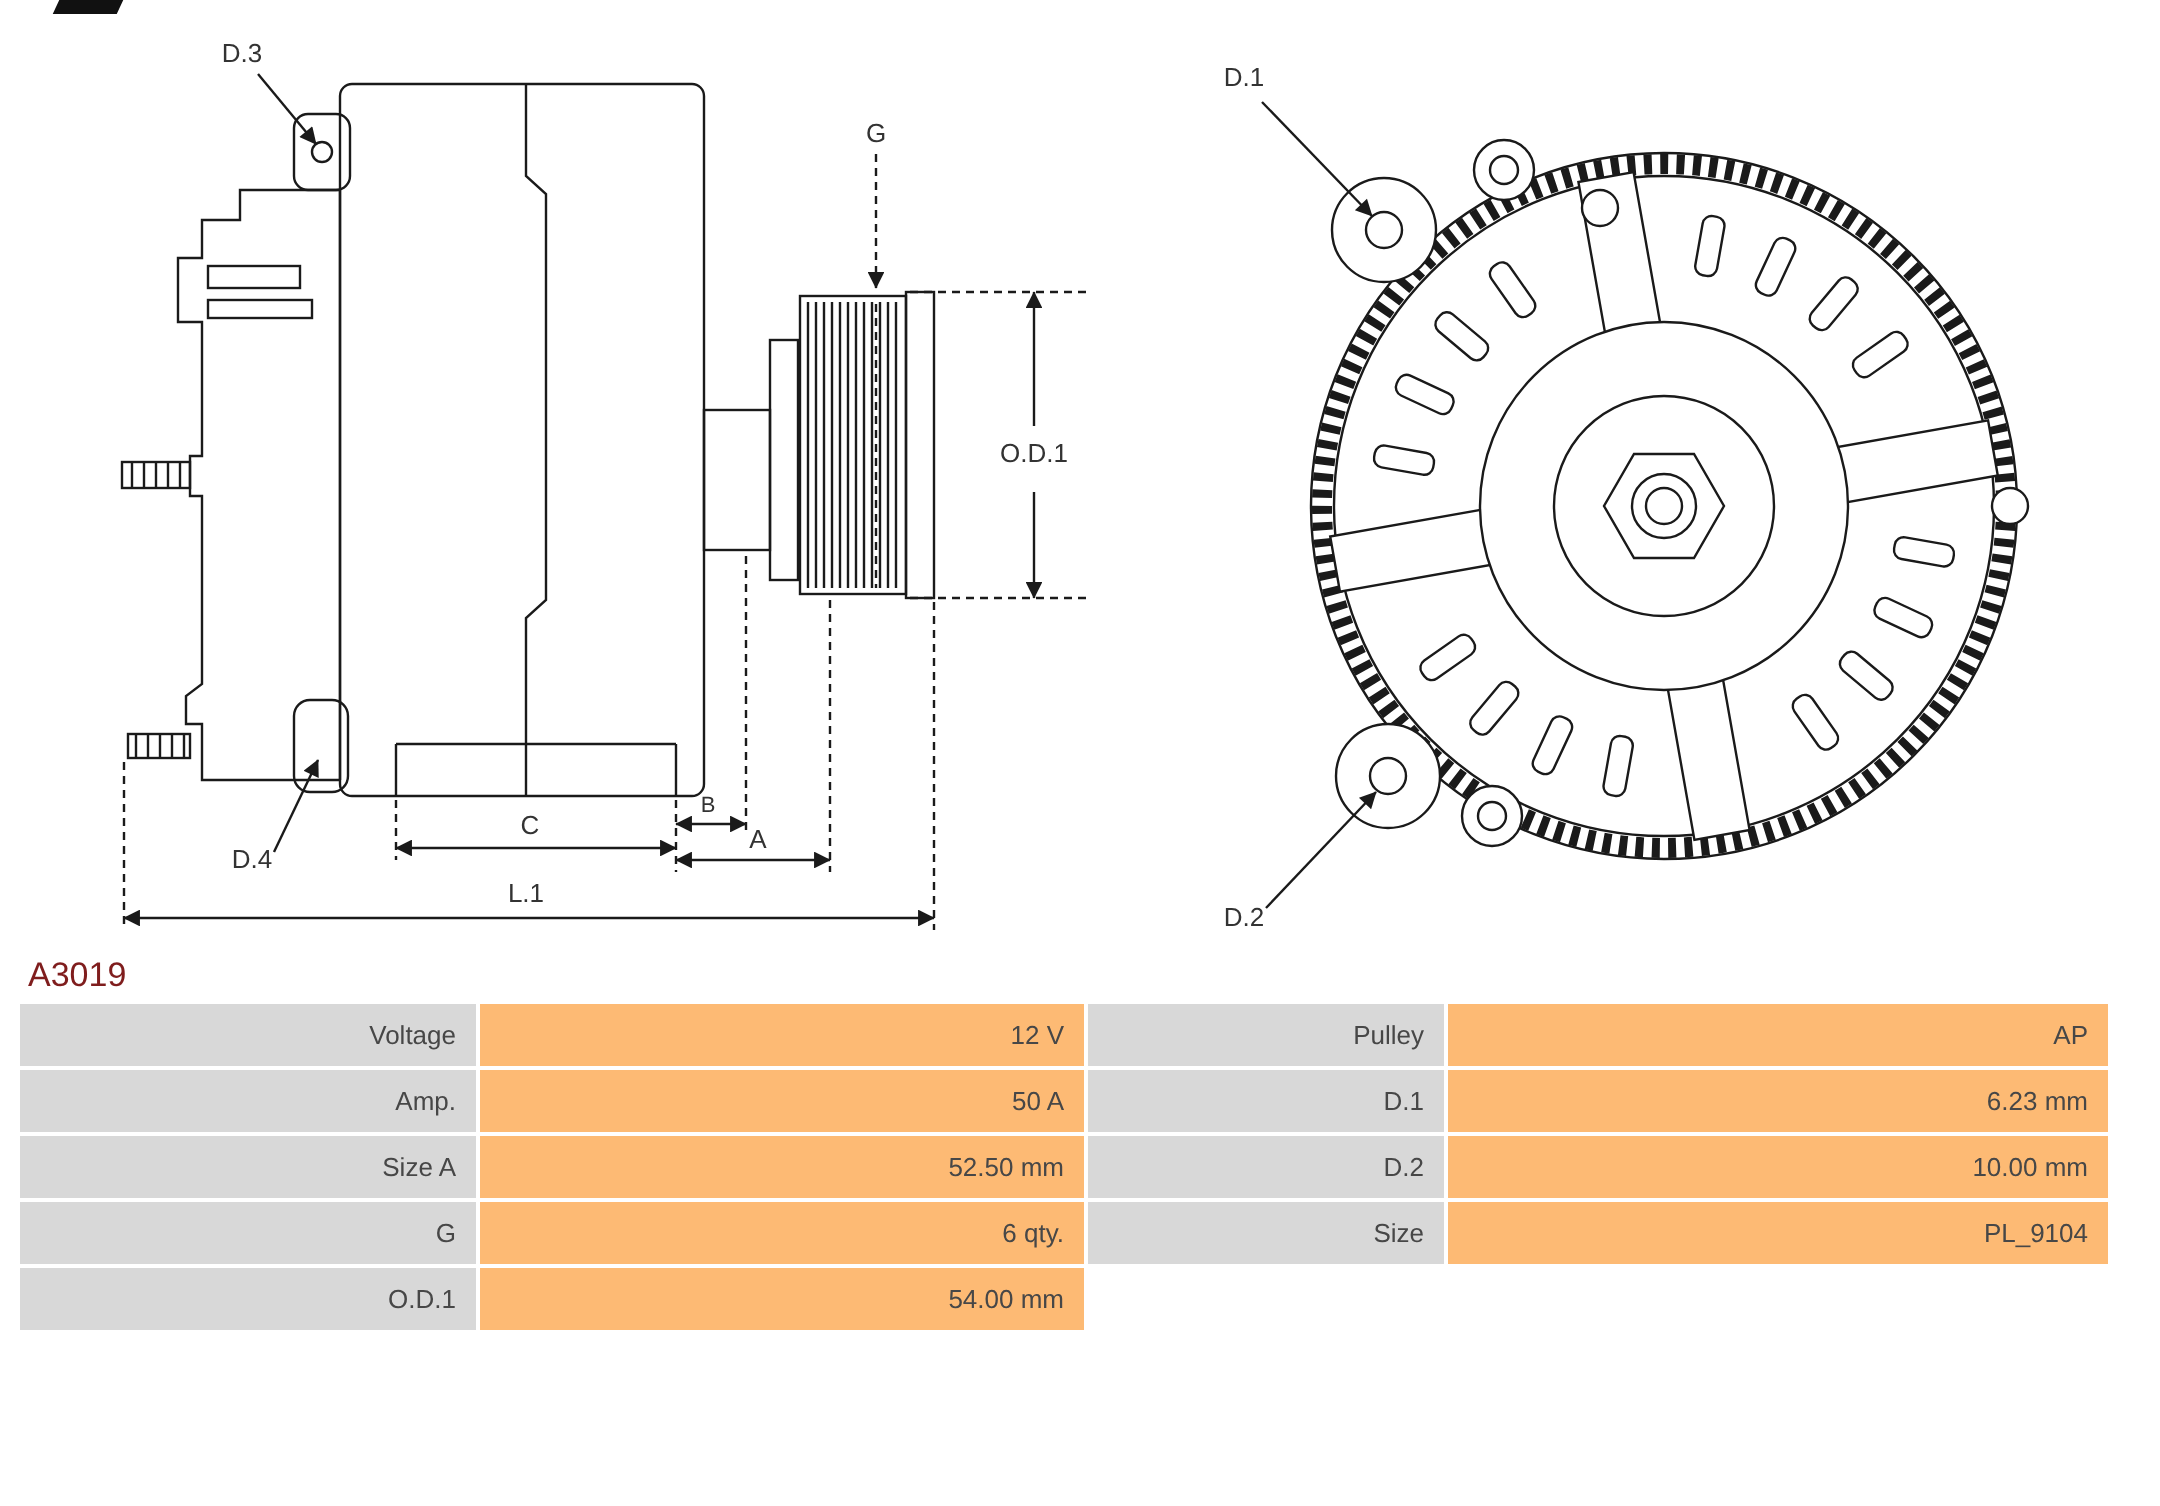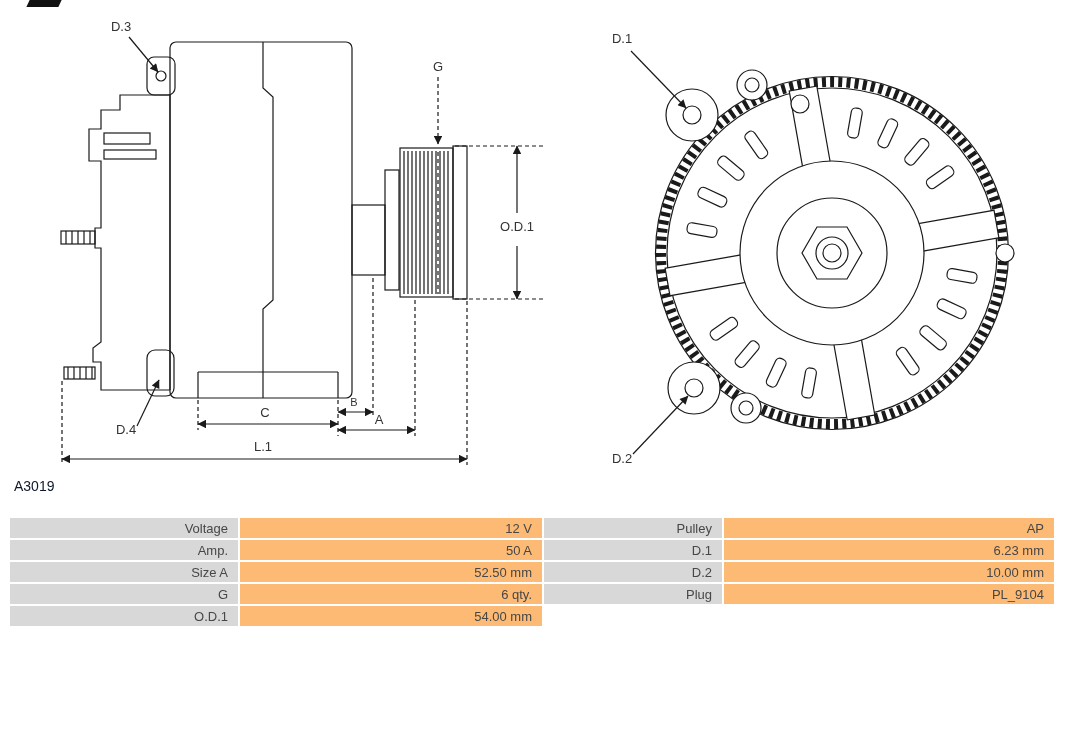--- a/index.html
+++ b/index.html
@@ -3,24 +3,24 @@
 <meta charset="utf-8">
 <style>
   * { margin:0; padding:0; box-sizing:border-box; }
   html,body { width:1080px; height:753px; background:#ffffff; overflow:hidden;
               font-family:"Liberation Sans", sans-serif; position:relative; }
   .logo-fragment { position:absolute; left:28px; top:0; width:32px; height:7px;
                    background:#111; transform:skewX(-25deg); }
   svg.drawing { display:block; }
   svg text { font-family:"Liberation Sans", sans-serif; font-size:13px; fill:#333; }
   svg text.small { font-size:11px; }
-  .part-number { color:#0f172a; font-size:14px; margin:0 0 22px 14px; }
+  .part-number { color:#7f1d1d; font-size:17px; margin:0 0 2px 14px; }
   table.spec { border-collapse:separate; border-spacing:2px; table-layout:fixed;
                width:1048px; margin-left:8px; font-size:13px; color:#474747; }
-  table.spec td { height:20px; text-align:right; padding-right:10px; vertical-align:middle; }
+  table.spec td { height:31px; text-align:right; padding-right:10px; vertical-align:middle; }
   td.lbl { background:#d8d8d8; }
   td.val { background:#fdba74; }
   td.blank { background:transparent; }
 </style>
 </head>
 <body>
 
 <div class="logo-fragment"></div>
 
 <svg class="drawing" width="1080" height="478" viewBox="0 0 1080 478">
@@ -199,21 +199,21 @@
     </tr>
     <tr>
       <td class="lbl">Size A</td>
       <td class="val">52.50 mm</td>
       <td class="lbl">D.2</td>
       <td class="val">10.00 mm</td>
     </tr>
     <tr>
       <td class="lbl">G</td>
       <td class="val">6 qty.</td>
-      <td class="lbl">Plug</td>
+      <td class="lbl">Size</td>
       <td class="val">PL_9104</td>
     </tr>
     <tr>
       <td class="lbl">O.D.1</td>
       <td class="val">54.00 mm</td>
       <td class="blank"></td>
       <td class="blank"></td>
     </tr>
   </tbody>
 </table>

